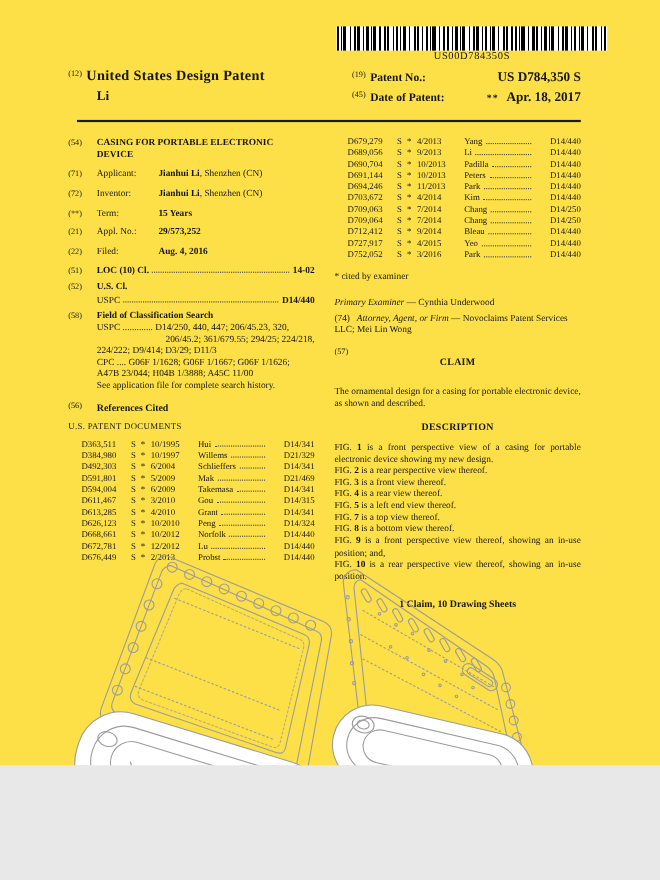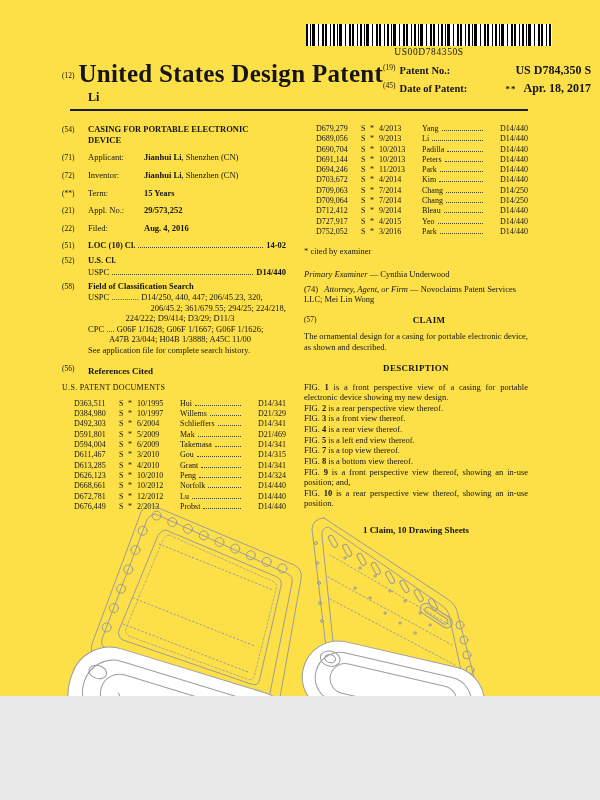--- a/index.html
+++ b/index.html
@@ -10,56 +10,56 @@
   .barcode-wrap{position:absolute;left:300px;top:24px;width:258px;text-align:center;}
   .barcode{height:22px;margin:0 6px;
     background:repeating-linear-gradient(90deg,#000 0 2px,#fff 2px 4px,#000 4px 5px,#fff 5px 6px,
       #000 6px 9px,#fff 9px 12px,#000 12px 13px,#fff 13px 16px,#000 16px 18px,#fff 18px 19px,
       #000 19px 21px,#fff 21px 24px,#000 24px 25px,#fff 25px 27px);}
   .barcode-text{font-size:9.5px;letter-spacing:.6px;margin-top:1px;}
 
   
   .hdr{position:absolute;left:62px;top:60px;width:466px;display:flex;justify-content:space-between;}
   .kcode{font-size:7.5px;position:relative;top:-4px;margin-right:4px;}
-  .hdr-title{font-size:25px;font-weight:bold;letter-spacing:.3px;white-space:nowrap;}
+  .hdr-title{font-size:13px;font-weight:bold;letter-spacing:.3px;white-space:nowrap;}
   .hdr-author{font-size:12px;font-weight:bold;margin:2px 0 0 26px;}
   .h-right{width:208px;flex:none;padding-top:3px;}
   .h-row{display:flex;align-items:baseline;margin-bottom:3px;}
   .h-lab{font-size:10.5px;font-weight:bold;}
   .h-val{font-size:12px;font-weight:bold;margin-left:auto;white-space:nowrap;}
   .h-stars{font-size:9px;font-weight:bold;margin-right:7px;letter-spacing:1px;}
   .rule{position:absolute;left:70px;width:458px;top:109px;height:2px;background:#1a1a1a;}
 
   
   .cols{position:absolute;left:62px;top:124px;width:466px;display:flex;gap:18px;}
   .col{width:224px;font-size:8.5px;line-height:1.25;}
   .fld{display:flex;margin-bottom:7px;}
   .code{width:26px;flex:none;font-size:7.5px;padding-top:1px;}
   .fbody{flex:1;min-width:0;}
   .flabel{display:inline-block;width:56px;}
   .f54-title{font-weight:bold;max-width:172px;}
   .leadrow{display:flex;align-items:baseline;}
   .leader{flex:1;border-bottom:1px dotted #444;margin:0 3px 2px 3px;min-width:8px;}
   .sub{margin-top:1px;}
   .alr{text-align:right;}
-  .alr2{text-align:center;padding-right:14px;}
+  .alr2{text-align:left;padding-right:14px;}
   .refs-head{font-weight:bold;font-size:9px;margin:3px 0 6px;}
   .refs-sub{text-align:left;font-size:8px;letter-spacing:.3px;margin-bottom:6px;}
   .ref-rows{}
   .ref-row{display:flex;align-items:baseline;font-size:8px;line-height:10.3px;padding-left:12px;}
   .rn{width:45px;flex:none;}
   .rk{width:9px;flex:none;}
   .rs{width:9px;flex:none;}
   .rd{width:36px;flex:none;}
   .rname{padding-left:7px;flex:none;}
   .rc{width:42px;flex:none;text-align:right;}
   .cited{margin:9px 0 12px;}
   .staff{margin-bottom:4px;}
   .staff i{font-style:italic;}
-  .claim-head{display:flex;margin:10px 0 5px;}
+  .claim-head{display:flex;margin:10px 0 15px;flex-direction:column;}
   .cc{width:26px;flex:none;font-size:7.5px;}
   .c-title{flex:1;text-align:center;font-weight:bold;font-size:9px;letter-spacing:.3px;}
   .just{text-align:justify;}
   .desc-head{text-align:center;font-weight:bold;font-size:9px;letter-spacing:.3px;margin:11px 0 7px;}
   .fig-line{text-align:justify;}
   .sheet-note{margin-top:16px;text-align:center;font-weight:bold;font-size:9px;}
 
   
   .drawings{position:absolute;left:0;top:496px;width:600px;height:304px;}
   .drawings svg{position:absolute;}

